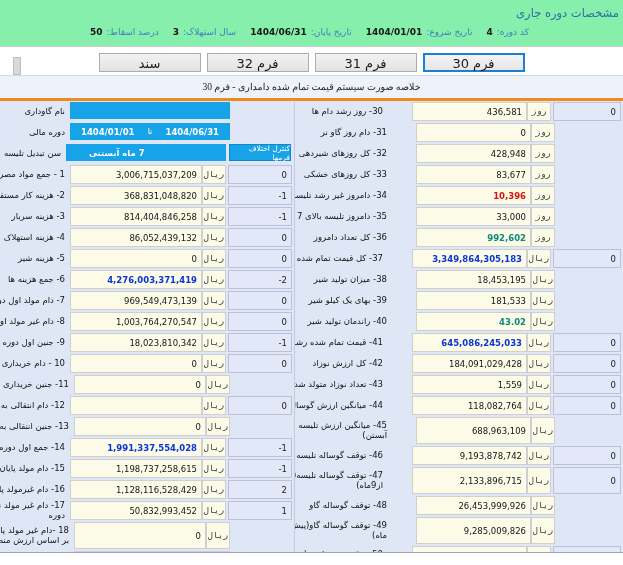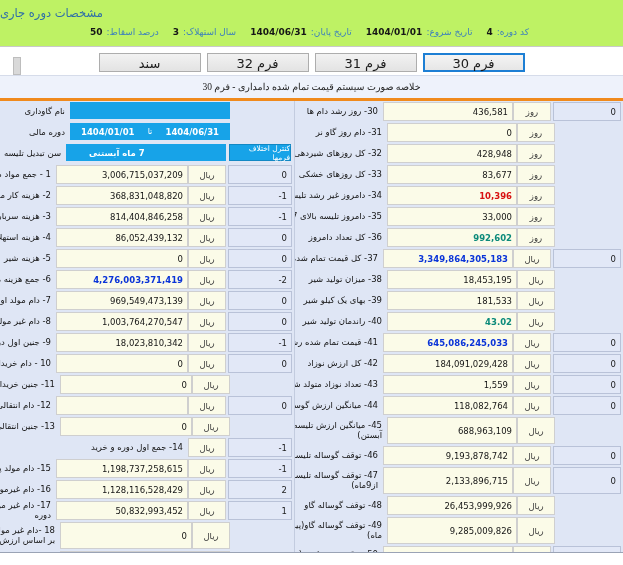--- a/index.html
+++ b/index.html
@@ -9,23 +9,23 @@
     background:#ffffff;
     font-family:"DejaVu Sans","Liberation Sans",sans-serif;
     font-size:9px;
     color:#1b1b1b;
     direction:rtl;
   }
   #app{width:623px;height:565px;position:relative;overflow:hidden;background:#fff;}
 
   
   .hdr{
-    background:#bef264;
+    background:#86efac;
     padding:6px 4px 3px 0;
-    text-align:left;
+    text-align:right;
   }
   .hdr-title{
     color:#2f6fa8;
     font-size:11.5px;
     font-weight:normal;
     letter-spacing:0;
     padding-bottom:7px;
   }
   .hdr-meta{
     display:flex;flex-direction:row;justify-content:center;align-items:center;
@@ -124,22 +124,22 @@
     display:flex;align-items:center;justify-content:flex-start;
     padding:0 4px;
     font-size:8.5px;
     color:#141414;
     direction:ltr;
     text-align:left;
     overflow:hidden;
     white-space:nowrap;
   }
   .fld.num{width:132px;justify-content:flex-end;}
-  .pane-left .fld.num{width:130px;}
-  .fld.unit{width:38px;justify-content:center;direction:rtl;color:#3a3a3a;}
+  .pane-left .fld.num{width:115px;margin-left:24px;}
+  .fld.unit{width:24px;justify-content:center;direction:rtl;color:#3a3a3a;font-family:Liberation Mono, monospace;}
 
   .inp{
     flex:none;
     width:64px;
     background:#e2e8f7;
     border:1px solid #b9c2d8;
     margin:1px 2px;
     box-sizing:border-box;
     display:flex;align-items:center;justify-content:flex-end;
     padding:0 4px;
@@ -473,20 +473,21 @@
             </div>
             <div class="row">
               <span class="spacer"></span>
               <span class="fld unit">ریال</span>
               <span class="fld num ">0</span>
               <span class="lbl">13- جنین انتقالی به واحد</span>
             </div>
             <div class="row">
               <span class="inp">-1</span>
               <span class="fld unit">ریال</span>
+              <span class="fld num v-blue">1,991,337,554,028</span>
               <span class="lbl">14- جمع اول دوره و خرید</span>
             </div>
             <div class="row">
               <span class="inp">-1</span>
               <span class="fld unit">ریال</span>
               <span class="fld num ">1,198,737,258,615</span>
               <span class="lbl">15- دام مولد پایان دوره</span>
             </div>
             <div class="row">
               <span class="inp">2</span>

